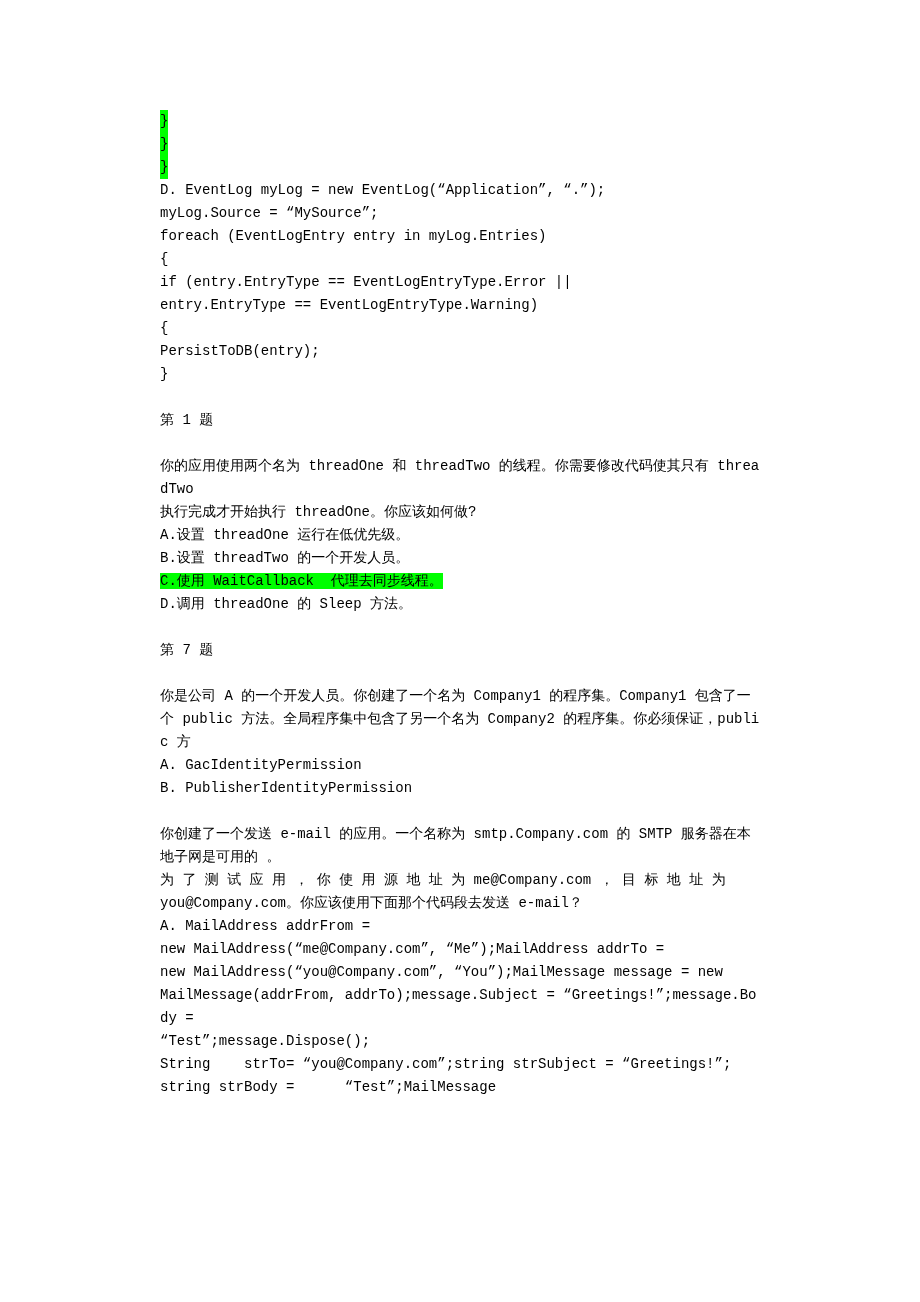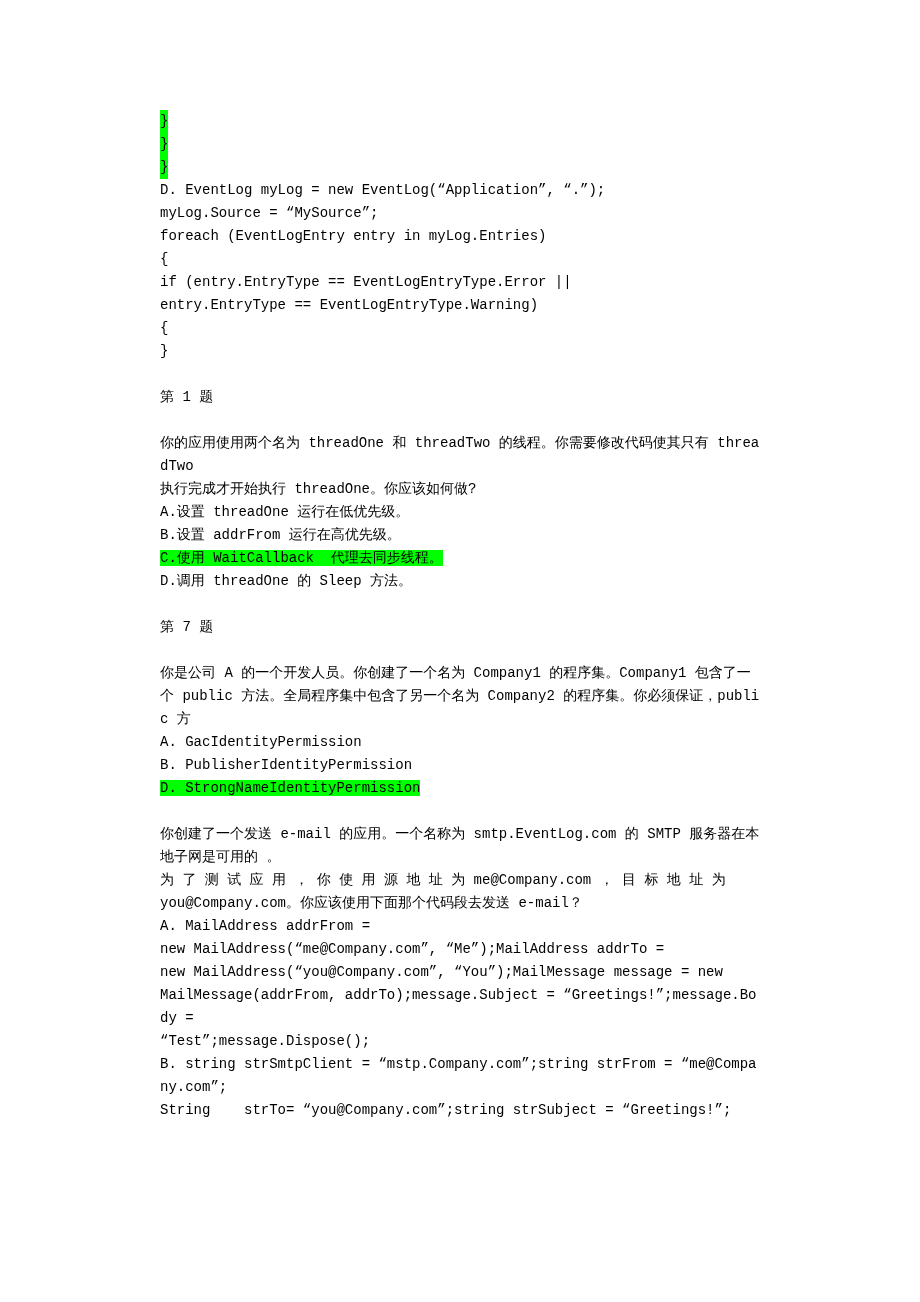--- a/index.html
+++ b/index.html
@@ -41,49 +41,49 @@
   <div class="line"><span class="hl inline-hl">}</span></div>
   <div class="line"><span class="hl inline-hl">}</span></div>
 
   <div class="line">D. EventLog myLog = new EventLog(“Application”, “.”);</div>
   <div class="line">myLog.Source = “MySource”;</div>
   <div class="line">foreach (EventLogEntry entry in myLog.Entries)</div>
   <div class="line">{</div>
   <div class="line">if (entry.EntryType == EventLogEntryType.Error ||</div>
   <div class="line">entry.EntryType == EventLogEntryType.Warning)</div>
   <div class="line">{</div>
+  <div class="line">PersistToDB(entry);</div>
   <div class="line">}</div>
 
   <div class="blank"></div>
 
   <div class="line">第 1 题</div>
   <div class="blank"></div>
   <div class="line">你的应用使用两个名为 threadOne 和 threadTwo 的线程。你需要修改代码使其只有 threadTwo</div>
   <div class="line">执行完成才开始执行 threadOne。你应该如何做?</div>
   <div class="line">A.设置 threadOne 运行在低优先级。</div>
-  <div class="line">B.设置 addrFrom 运行在高优先级。</div>
+  <div class="line">B.设置 threadTwo 的一个开发人员。</div>
   <div class="line"><span class="hl">C.使用 WaitCallback  代理去同步线程。</span></div>
   <div class="line">D.调用 threadOne 的 Sleep 方法。</div>
 
   <div class="blank"></div>
 
   <div class="line">第 7 题</div>
   <div class="blank"></div>
   <div class="line">你是公司 A 的一个开发人员。你创建了一个名为 Company1 的程序集。Company1 包含了一</div>
   <div class="line">个 public 方法。全局程序集中包含了另一个名为 Company2 的程序集。你必须保证，public 方</div>
   <div class="line">A. GacIdentityPermission</div>
   <div class="line">B. PublisherIdentityPermission</div>
-  <div class="line"><span class="hl">D. StrongNameIdentityPermission</span></div>
 
   <div class="blank"></div>
 
-  <div class="line">你创建了一个发送 e-mail 的应用。一个名称为 smtp.EventLog.com 的 SMTP 服务器在本地子网是可用的 。</div>
+  <div class="line">你创建了一个发送 e-mail 的应用。一个名称为 smtp.Company.com 的 SMTP 服务器在本地子网是可用的 。</div>
   <div class="line">为 了 测 试 应 用 ， 你 使 用 源 地 址 为 me@Company.com ， 目 标 地 址 为</div>
   <div class="line">you@Company.com。你应该使用下面那个代码段去发送 e-mail？</div>
   <div class="line">A. MailAddress addrFrom =</div>
   <div class="line">new MailAddress(“me@Company.com”, “Me”);MailAddress addrTo =</div>
   <div class="line">new MailAddress(“you@Company.com”, “You”);MailMessage message = new</div>
   <div class="line">MailMessage(addrFrom, addrTo);message.Subject = “Greetings!”;message.Body =</div>
   <div class="line">“Test”;message.Dispose();</div>
-  <div class="line">B. string strSmtpClient = “mstp.Company.com”;string strFrom = “me@Company.com”;</div>
   <div class="line">String    strTo= “you@Company.com”;string strSubject = “Greetings!”;</div>
+  <div class="line">string strBody =      “Test”;MailMessage</div>
 
 </div>
 
 </body></html>

